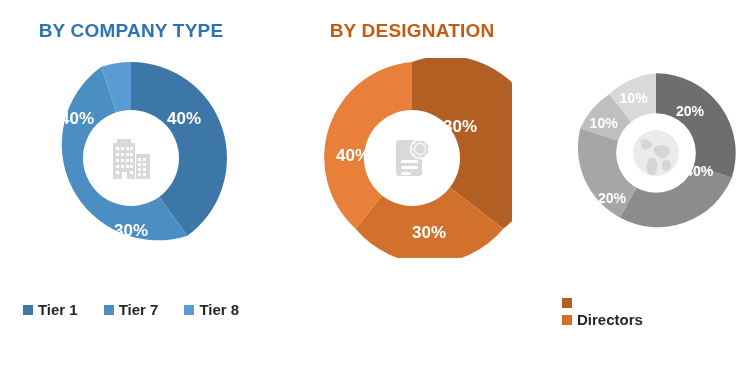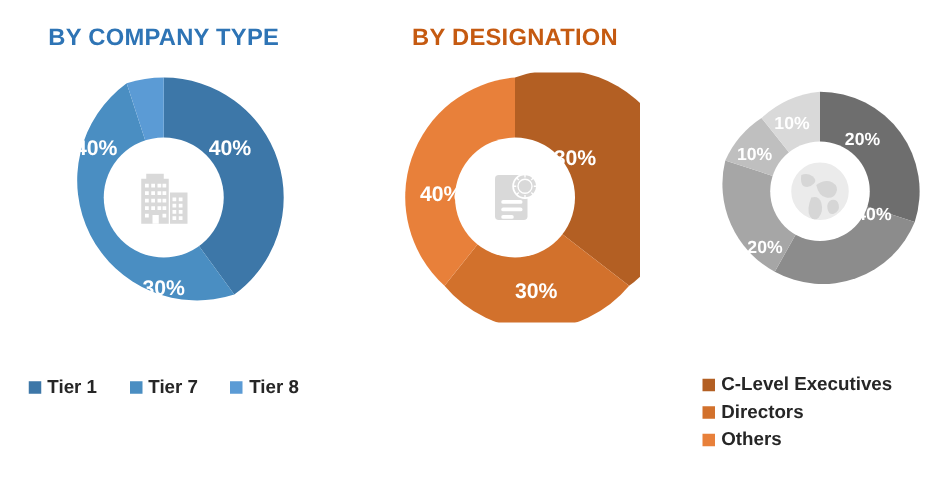--- a/index.html
+++ b/index.html
@@ -232,29 +232,24 @@
             <line x1="39.7" y1="10.3" x2="38" y2="12"></line>
             <line x1="28" y1="22" x2="26.3" y2="23.7"></line>
           </g>
         </svg>
       </div>
     </div>
 
     <div class="legend legend-designation">
       <div class="legend-item">
         <span class="swatch" style="background:#b35f23"></span>
-        <span class="legend-label">C-Level Executives</span>
       </div>
       <div class="legend-item">
         <span class="swatch" style="background:#d2712c"></span>
         <span class="legend-label">Directors</span>
-      </div>
-      <div class="legend-item">
-        <span class="swatch" style="background:#e8803a"></span>
-        <span class="legend-label">Others</span>
       </div>
     </div>
   </div>
 
   <div class="panel panel-region">
 
 
     <div class="donut-wrap donut-region">
       <svg viewBox="0 0 200 200">
 

